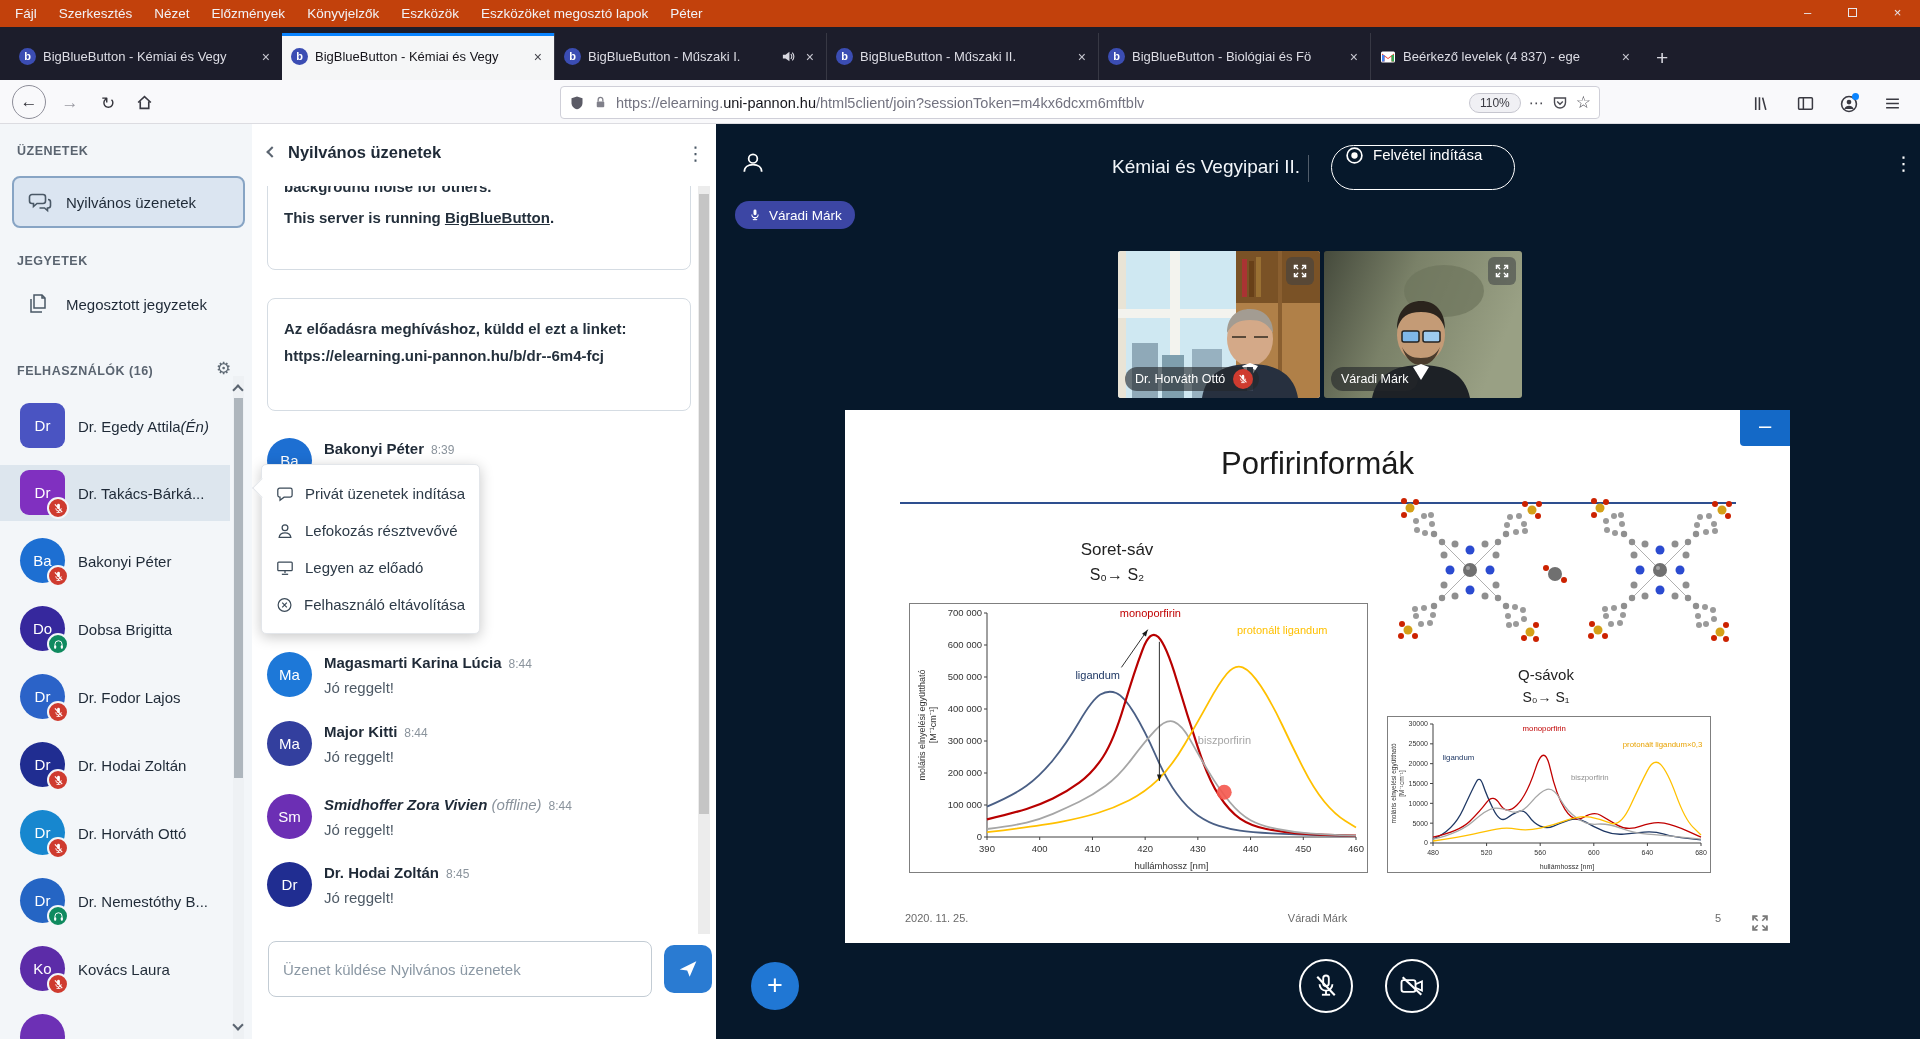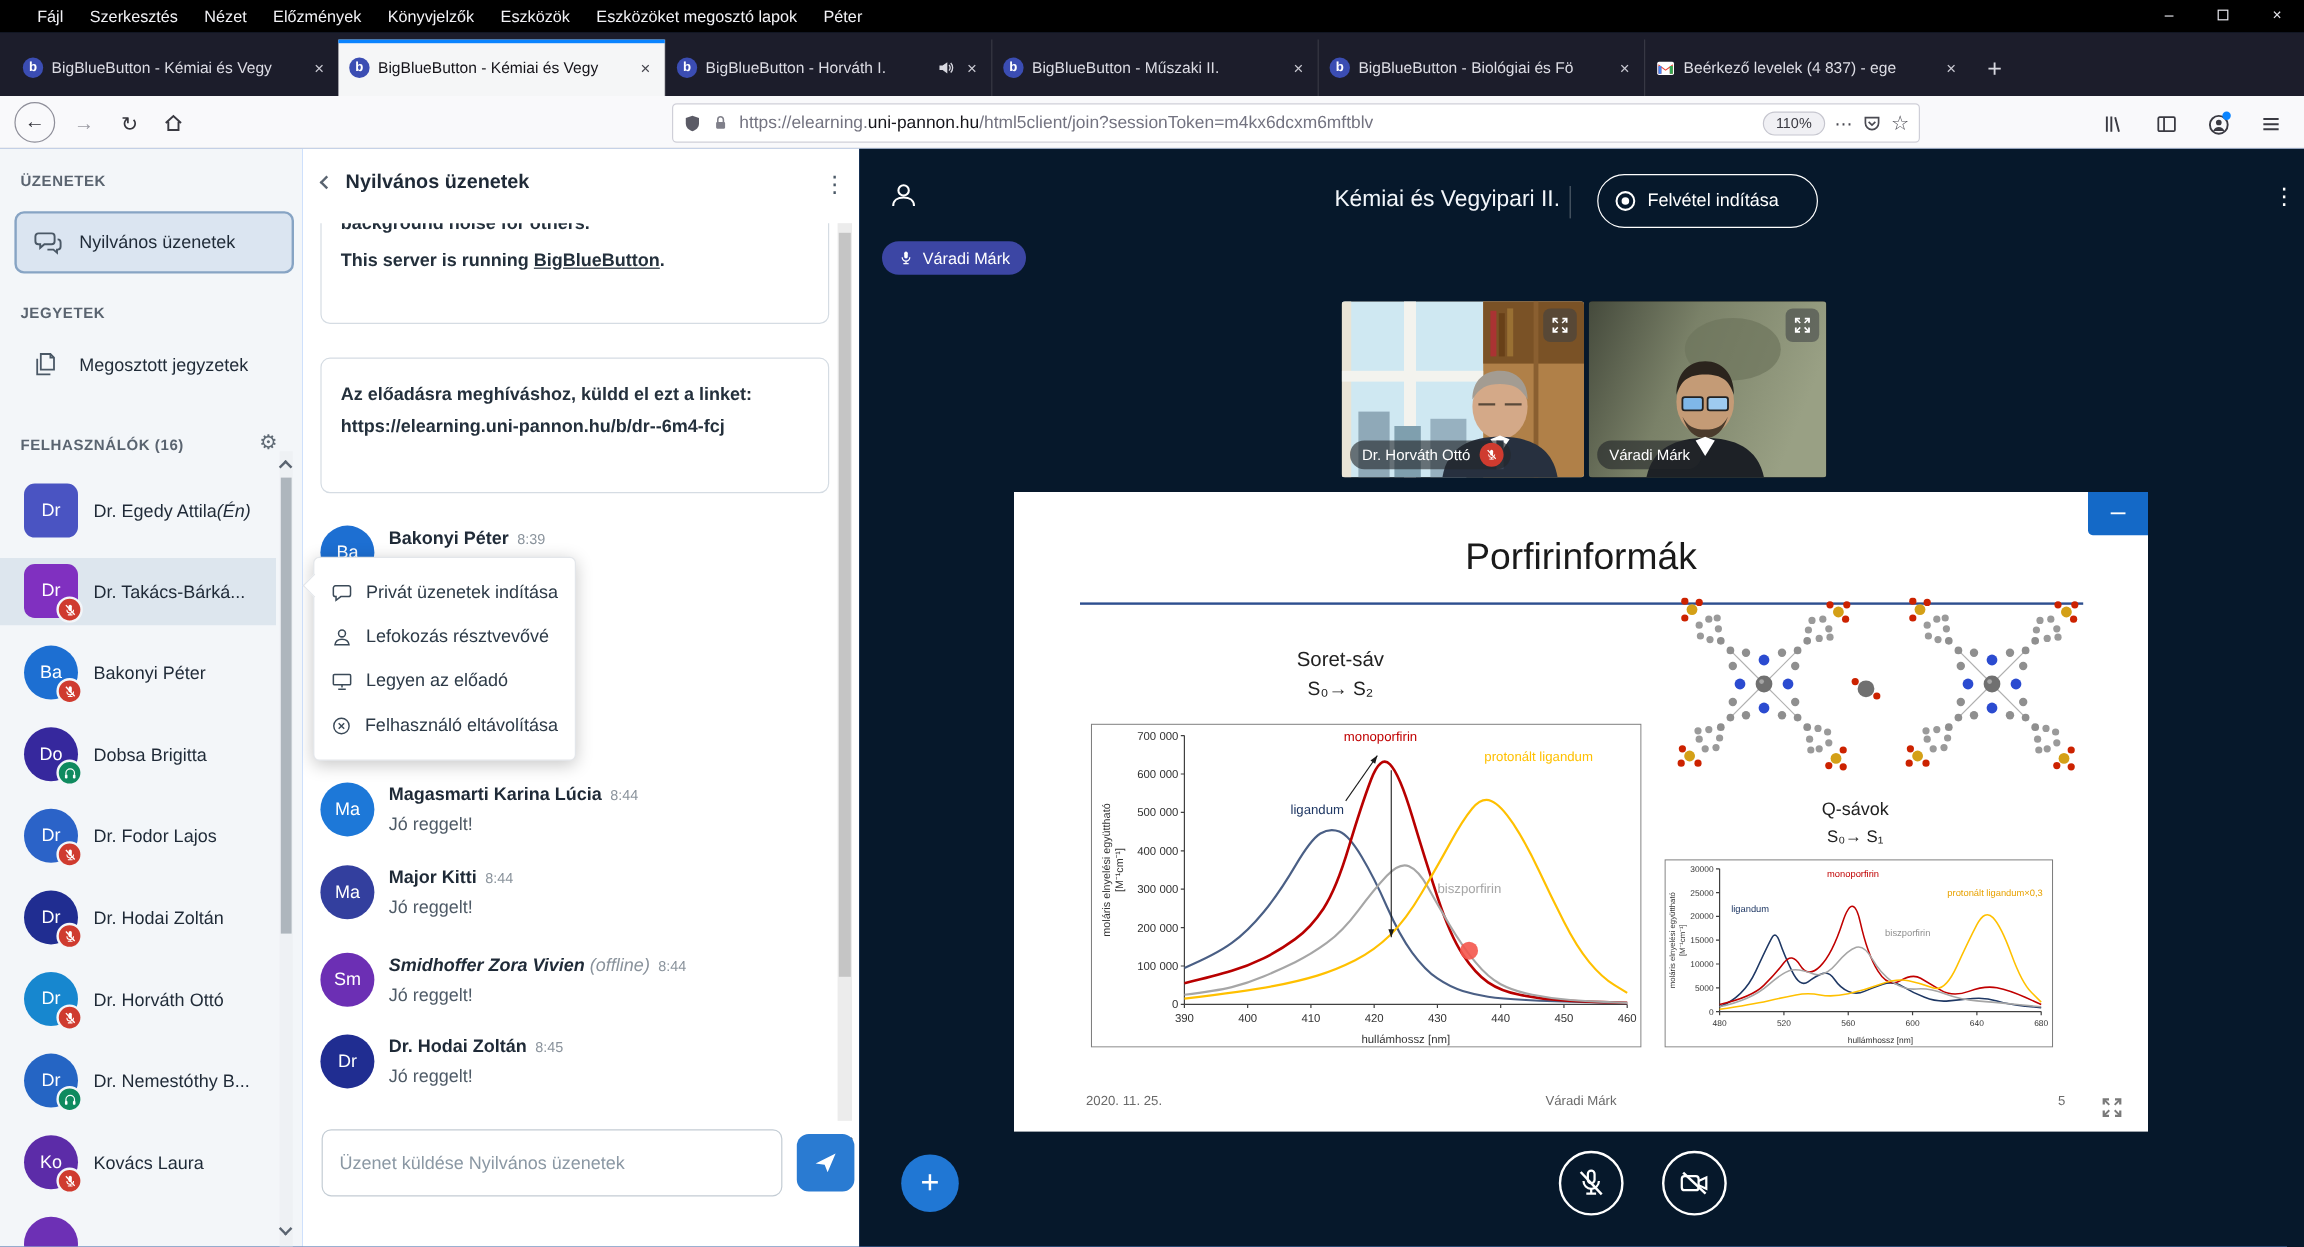--- a/index.html
+++ b/index.html
@@ -2,21 +2,21 @@
 <html><head>
 <meta charset="utf-8">
 <style>
   *{margin:0;padding:0;box-sizing:border-box}
   html,body{width:1920px;height:1039px;overflow:hidden}
   body{font-family:"Liberation Sans",sans-serif}
   .screen{position:relative;width:1920px;height:1039px;background:#06182b;overflow:hidden}
   .abs{position:absolute}
 
   
-  .menubar{position:absolute;left:0;top:0;width:1920px;height:27px;background:#000000;display:flex;align-items:center;padding-left:20px;color:#f2f2f6;font-size:13.5px}
+  .menubar{position:absolute;left:0;top:0;width:1920px;height:27px;background:#c2410c;display:flex;align-items:center;padding-left:4px;color:#f2f2f6;font-size:13.5px}
   .menubar .mi{padding:0 11px;cursor:default}
   .winctl{position:absolute;right:0;top:0;height:27px;display:flex;color:#e8e8ee}
   .winctl>div{width:45px;text-align:center;line-height:26px;font-size:13px}
   .winbox{display:inline-block;width:9px;height:9px;border:1px solid #e8e8ee;margin-top:8px}
   .tabstrip{position:absolute;left:0;top:27px;width:1920px;height:53px;background:#1c1d2b;display:flex;align-items:flex-end;padding-left:10px}
   .tab{width:272px;height:47px;display:flex;align-items:center;gap:7px;padding:0 9px;color:#dcdce4;font-size:13px;position:relative;border-left:1px solid rgba(255,255,255,.12)}
   .tab:first-child{border-left:none}
   .tab .ttl{flex:1;white-space:nowrap;overflow:hidden;min-width:0}
   .tab .x{font-size:14px;color:#c9c9d2;padding:0 3px}
   .tab.active{background:#f5f6f7;color:#15141a;border-left:none}
@@ -73,21 +73,21 @@
   .cthumb{position:absolute;left:1px;top:8px;width:10px;height:620px;background:#c5c5c5}
   .cdown{position:absolute;left:447px;top:816px;width:11px;height:18px;text-align:center}
   .inputrow{position:absolute;left:0;top:817px;width:464px;height:60px}
   .chatinput{position:absolute;left:16px;top:0;width:384px;height:56px;border:1px solid #c3ccd4;border-radius:8px;font-size:15px;color:#3c4650;padding:0 14px;outline:none;font-family:"Liberation Sans",sans-serif}
   .chatinput::placeholder{color:#8b98a4}
   .sendbtn{position:absolute;left:412px;top:4px;width:48px;height:48px;background:#2a7bd2;border-radius:10px;display:flex;align-items:center;justify-content:center}
 
   .mediaarea{position:absolute;left:716px;top:0;width:1204px;height:915px;background:#06182b}
   .mhead-title{position:absolute;left:330px;top:32px;width:320px;text-align:center;color:#f2f6fa;font-size:19px}
   .msep{position:absolute;left:592px;top:31px;width:1px;height:27px;background:rgba(255,255,255,.3)}
-  .recbtn{position:absolute;left:615px;top:21px;width:184px;height:45px;border:1px solid #fff;border-radius:23px;display:flex;align-items:center;gap:9px;padding-left:13px;color:#fff;font-size:15px}
+  .recbtn{position:absolute;left:615px;top:21px;width:184px;height:45px;border:1px solid #fff;border-radius:23px;display:flex;align-items:flex-start;gap:9px;padding-left:13px;color:#fff;font-size:15px}
   .talker{position:absolute;left:19px;top:77px;height:28px;background:#3c46a4;border-radius:14px;display:flex;align-items:center;gap:7px;padding:0 13px;color:#fff;font-size:13.5px}
   .cam{position:absolute;top:127px;height:147px;background:#222;border-radius:3px;overflow:hidden}
   .cam1{left:402px;width:202px}.cam2{left:608px;width:198px}
   .camlabel{position:absolute;left:7px;bottom:7px;height:24px;background:rgba(35,38,42,.62);border-radius:12px;display:flex;align-items:center;gap:6px;padding:0 10px;color:#fff;font-size:12.5px;white-space:nowrap}
   .cambadge{width:20px;height:20px;border-radius:50%;background:#cf3b2f;display:flex;align-items:center;justify-content:center;margin-right:-6px}
   .camexp{position:absolute;right:6px;top:6px;width:28px;height:28px;background:rgba(60,63,68,.55);border-radius:6px;display:flex;align-items:center;justify-content:center}
   .pres{position:absolute;left:129px;top:286px;width:945px;height:533px;background:#fff}
   .minbtn{position:absolute;left:895px;top:0;width:50px;height:36px;background:#1469c7;color:#fff;font-size:22px;text-align:center;line-height:32px;border-radius:0 0 0 4px}
   .slidetitle{position:absolute;left:0;top:36px;width:945px;text-align:center;font-size:31px;color:#1a1a1a}
   .titlerule{position:absolute;left:55px;top:92px;width:836px;height:2px;background:#2e4f8f}
@@ -287,21 +287,21 @@
       <span class="ttl">BigBlueButton - Kémiai és Vegy</span>
       <span class="x">×</span>
     </div>
     <div class="tab active">
       <span class="fav">b</span>
       <span class="ttl">BigBlueButton - Kémiai és Vegy</span>
       <span class="x">×</span>
     </div>
     <div class="tab">
       <span class="fav">b</span>
-      <span class="ttl">BigBlueButton - Horváth I.</span>
+      <span class="ttl">BigBlueButton - Műszaki I.</span>
       <svg width="15" height="15">
           <use href="#i-speaker"></use>
         </svg>
       <span class="x">×</span>
     </div>
     <div class="tab">
       <span class="fav">b</span>
       <span class="ttl">BigBlueButton - Műszaki II.</span>
       <span class="x">×</span>
     </div>

